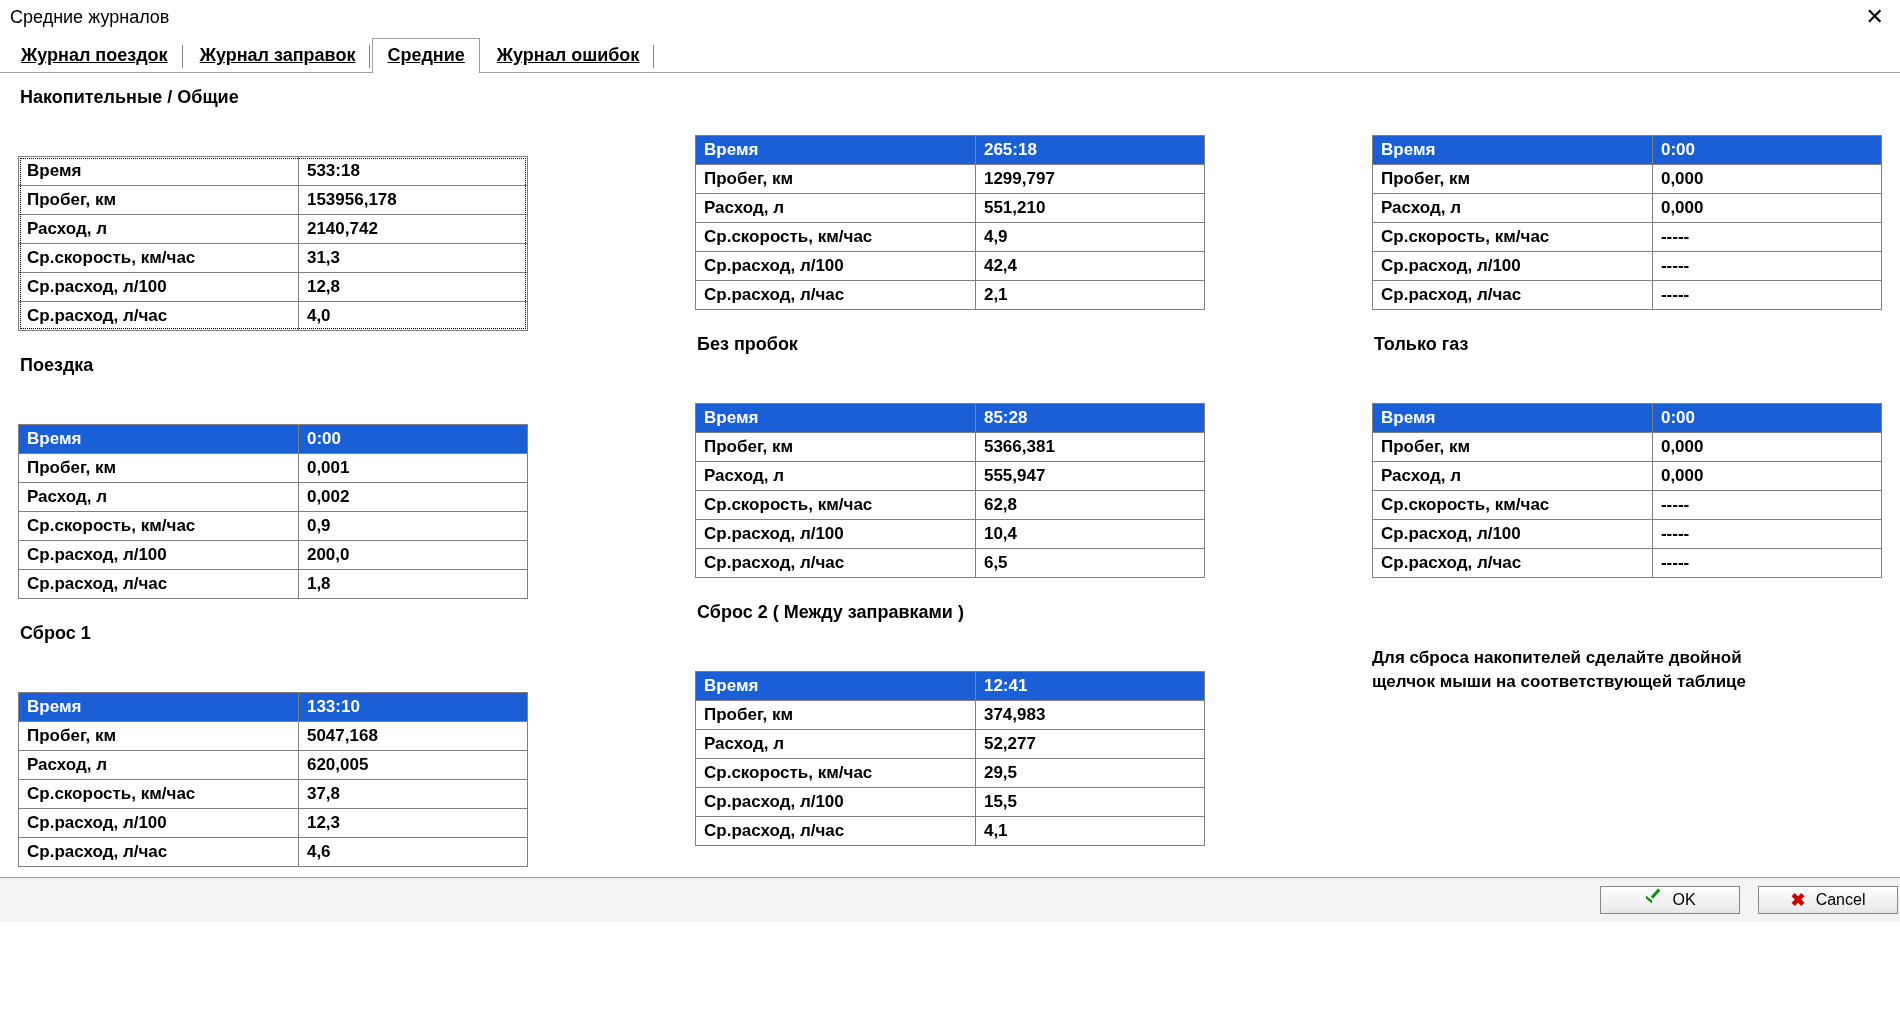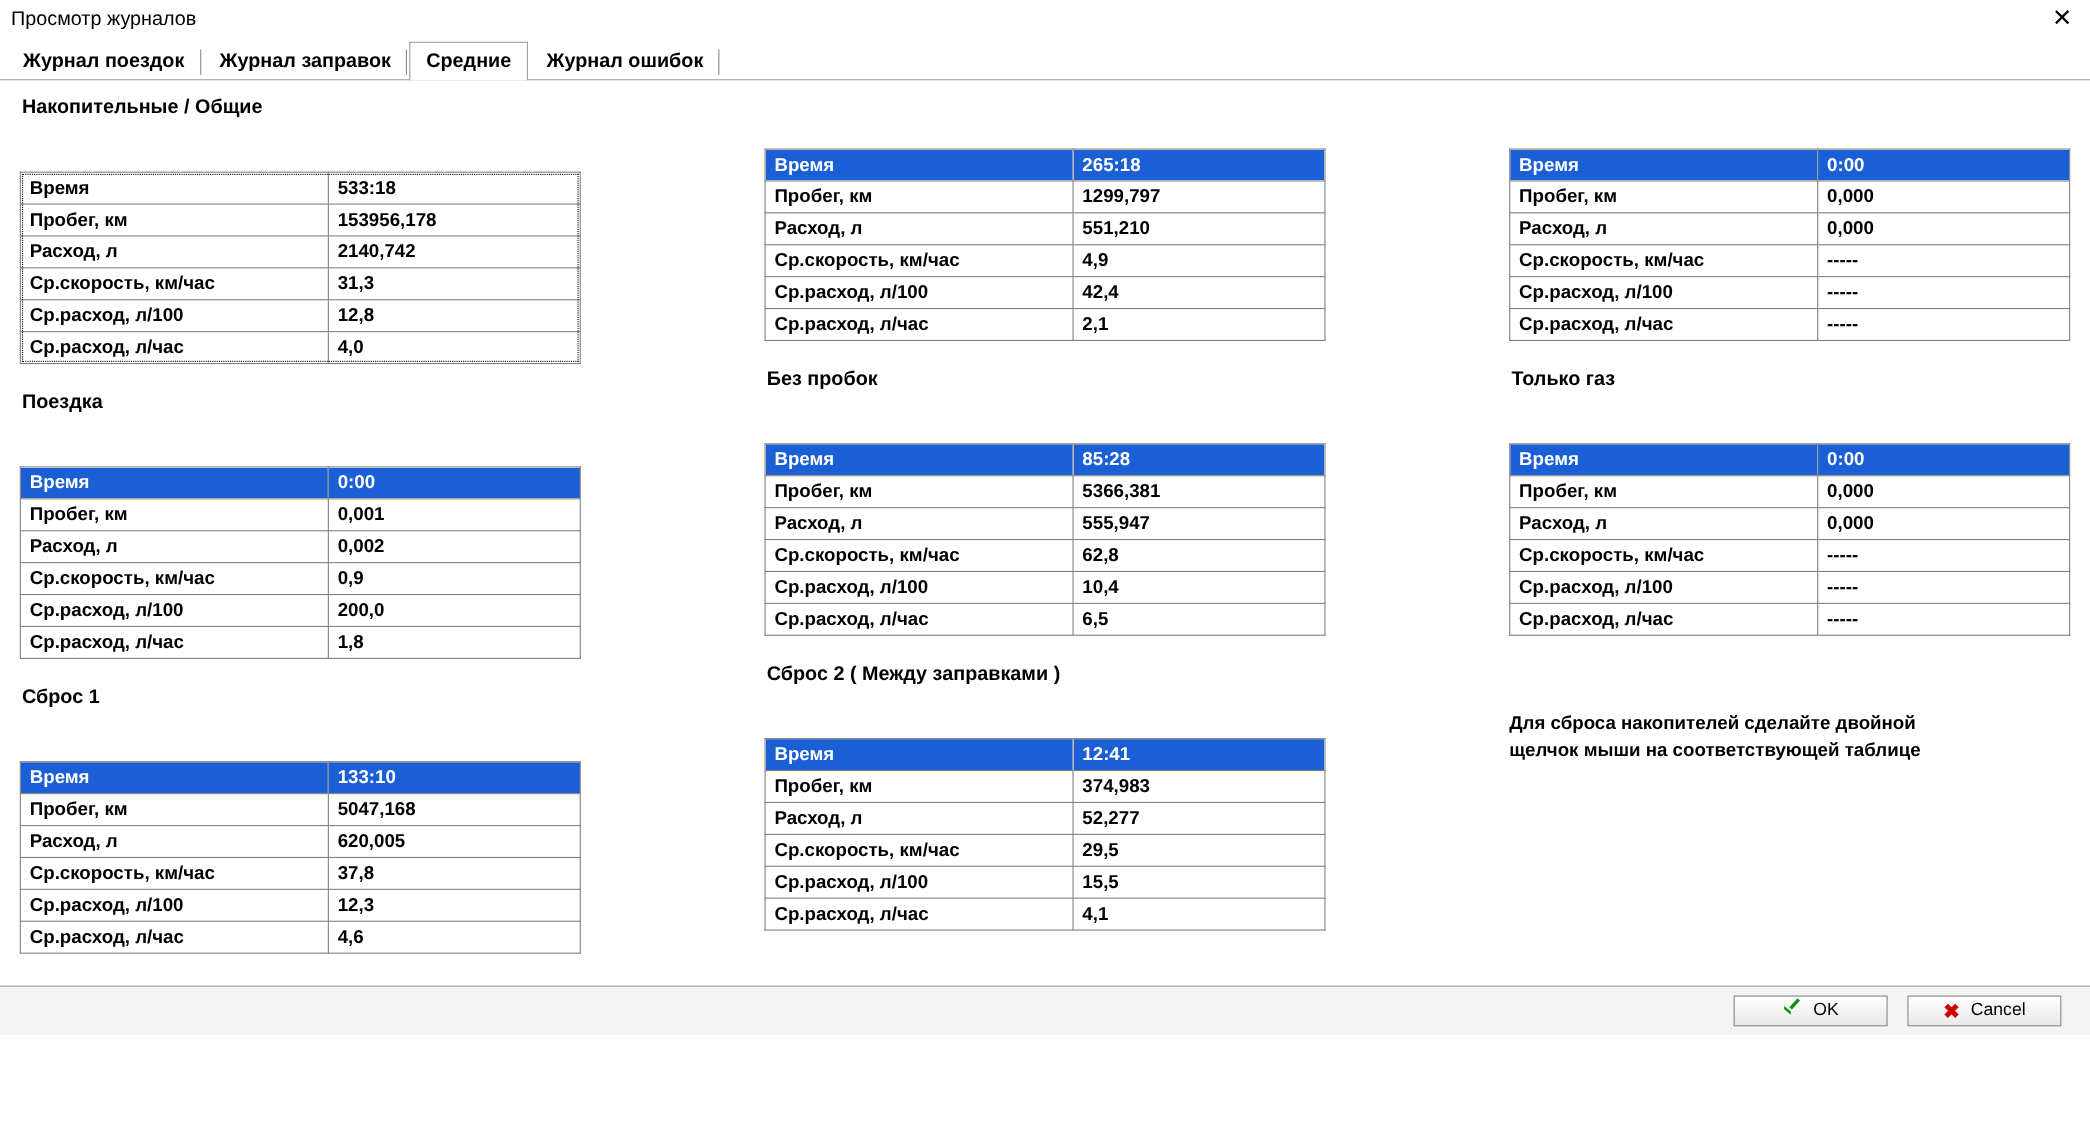--- a/index.html
+++ b/index.html
@@ -33,20 +33,21 @@
     font-weight: bold;
     font-size: 18px;
   }
   .tab {
     padding: 6px 14px 6px 14px;
     border: 1px solid transparent;
     border-bottom: none;
     margin-right: 2px;
     cursor: pointer;
     position: relative;
+    text-decoration: underline;
   }
   .tab.sep-after::after {
     content: "";
     position: absolute;
     right: -1px;
     top: 6px;
     bottom: 4px;
     width: 1px;
     background: #8a8a8a;
   }
@@ -87,24 +88,23 @@
     font-weight: bold;
     font-size: 17px;
     margin-top: 44px;
     line-height: 1.4;
   }
   .footer {
     border-top: 1px solid #a0a0a0;
     display:flex;
     justify-content:flex-end;
     align-items:center;
-    padding: 8px 26px;
+    padding: 8px 2px;
     gap: 18px;
     background: #f4f4f4;
-    margin-top: 19px;
   }
   .btn {
     display:inline-flex;
     align-items:center;
     gap: 10px;
     border: 1px solid #888;
     background: linear-gradient(#fff,#e8e8e8);
     padding: 4px 28px;
     font-size: 16px;
     cursor: pointer;
@@ -123,21 +123,21 @@
     background:#0a8f0a; transform-origin:left bottom; transform: rotate(-48deg) translateY(4px);
   }
   .icon-cancel { color:#c00; font-weight:bold; font-size:18px; line-height:1; }
 </style>
 </head>
 <body>
 
 <div class="window">
 
   <div class="titlebar">
-    <span>Просмотр журналов</span>
+    <span>Средние журналов</span>
     <span class="close-x">✕</span>
   </div>
 
   <div class="tabs">
     <div class="tab sep-after">Журнал поездок</div>
     <div class="tab sep-after">Журнал заправок</div>
     <div class="tab active">Средние</div>
     <div class="tab sep-after">Журнал ошибок</div>
   </div>
 

